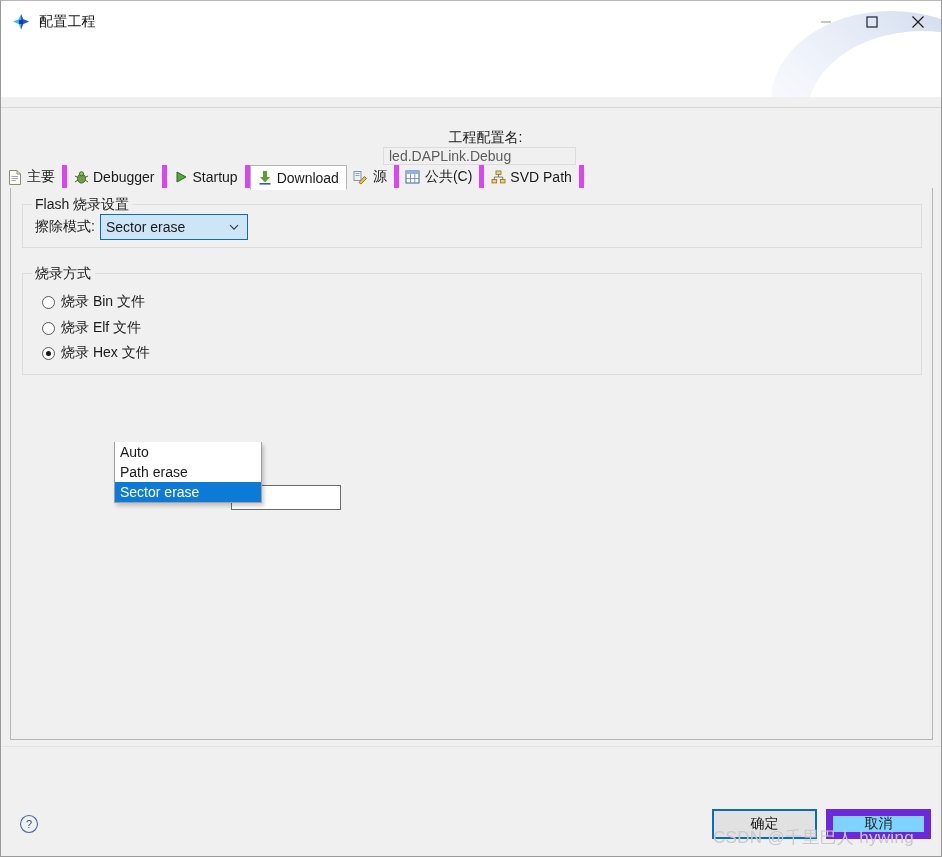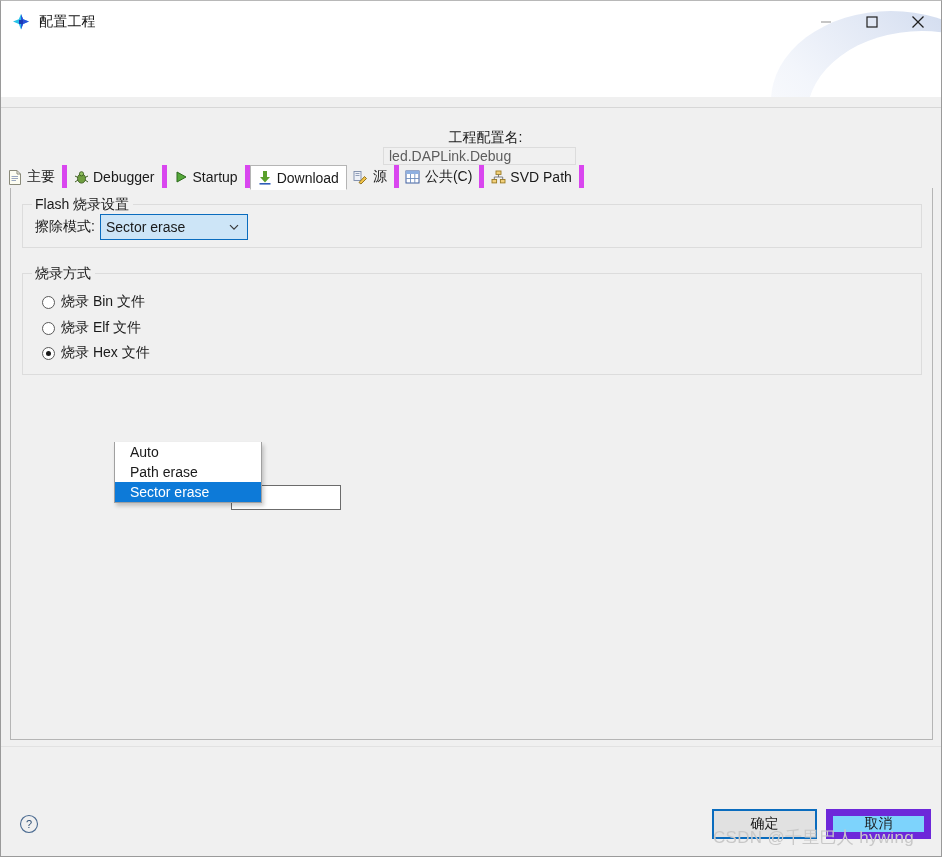--- a/index.html
+++ b/index.html
@@ -213,21 +213,21 @@
     width: 148px;
     background: #ffffff;
     border: 1px solid #a0a0a0;
     border-top: none;
     z-index: 50;
     box-shadow: 2px 3px 4px rgba(0,0,0,0.20);
   }
   .dd-item {
     height: 20px;
     display: flex; align-items: center;
-    padding-left: 15px;
+    padding-left: 5px;
     font-size: 14px;
     color: #1a1a1a;
     white-space: nowrap;
   }
   .dd-item.selected {
     background: #0d7ad8;
     color: #ffffff;
   }
 
   .radio-row {

